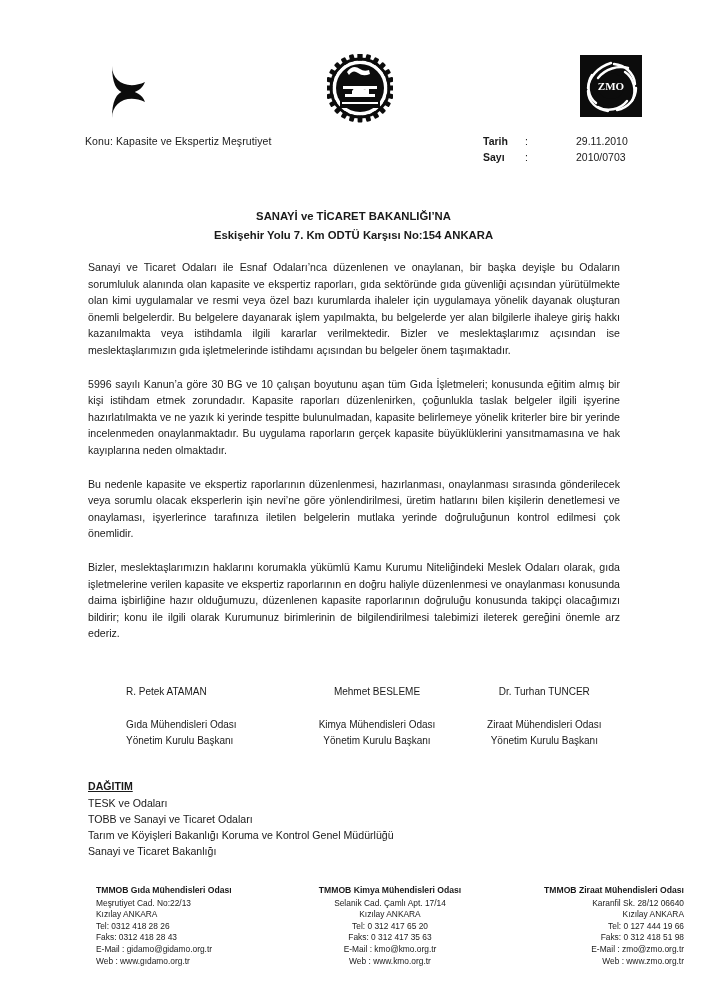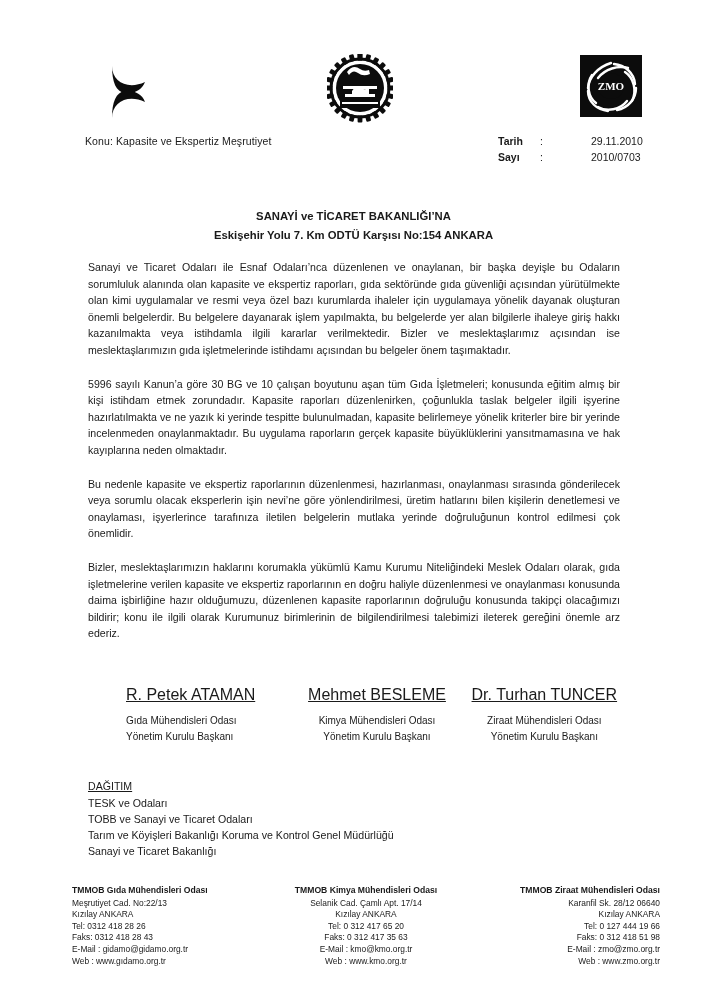--- a/index.html
+++ b/index.html
@@ -59,21 +59,21 @@
     left: 85px;
     top: 135px;
     font-size: 10.5px;
     letter-spacing: 0.1px;
     white-space: nowrap;
   }
   .konu-line .lbl { font-weight: normal; }
 
   .meta-block {
     position: absolute;
-    left: 498px;
+    left: 483px;
     top: 134px;
     font-size: 10.5px;
     line-height: 15.5px;
   }
   .meta-row { display: flex; white-space: nowrap; }
   .meta-key { font-weight: bold; width: 42px; display: inline-block; }
   .meta-sep { width: 12px; display: inline-block; }
   .meta-val { display: inline-block; margin-left: 39px; }
 
   
@@ -111,53 +111,52 @@
     top: 686px;
     width: 540px;
     display: flex;
   }
   .sig-col {
     flex: 1 1 0;
     text-align: center;
   }
   .sig-col.first { text-align: left; padding-left: 38px; }
   .sig-name {
-    font-size: 16px;
-    margin-bottom: 9px;
+    font-size: 10px;
+    margin-bottom: 20px;
     white-space: nowrap;
-    text-decoration: underline;
   }
   .sig-org {
     font-size: 10px;
     line-height: 16px;
     white-space: nowrap;
   }
 
   
   .dagitim {
     position: absolute;
     left: 88px;
     top: 780px;
     width: 500px;
   }
   .dagitim-title {
-    font-weight: normal;
+    font-weight: bold;
     font-size: 10.6px;
     text-decoration: underline;
     margin-bottom: 3px;
   }
   .dagitim-item {
     font-size: 10.6px;
     line-height: 16px;
   }
 
   
   .footer {
     position: absolute;
-    left: 72px;
+    left: 96px;
     top: 885px;
     width: 588px;
     display: flex;
     font-size: 8.4px;
     line-height: 11.6px;
   }
   .foot-col { flex: 1 1 0; }
   .foot-col.c1 { text-align: left; }
   .foot-col.c2 { text-align: center; }
   .foot-col.c3 { text-align: right; }

